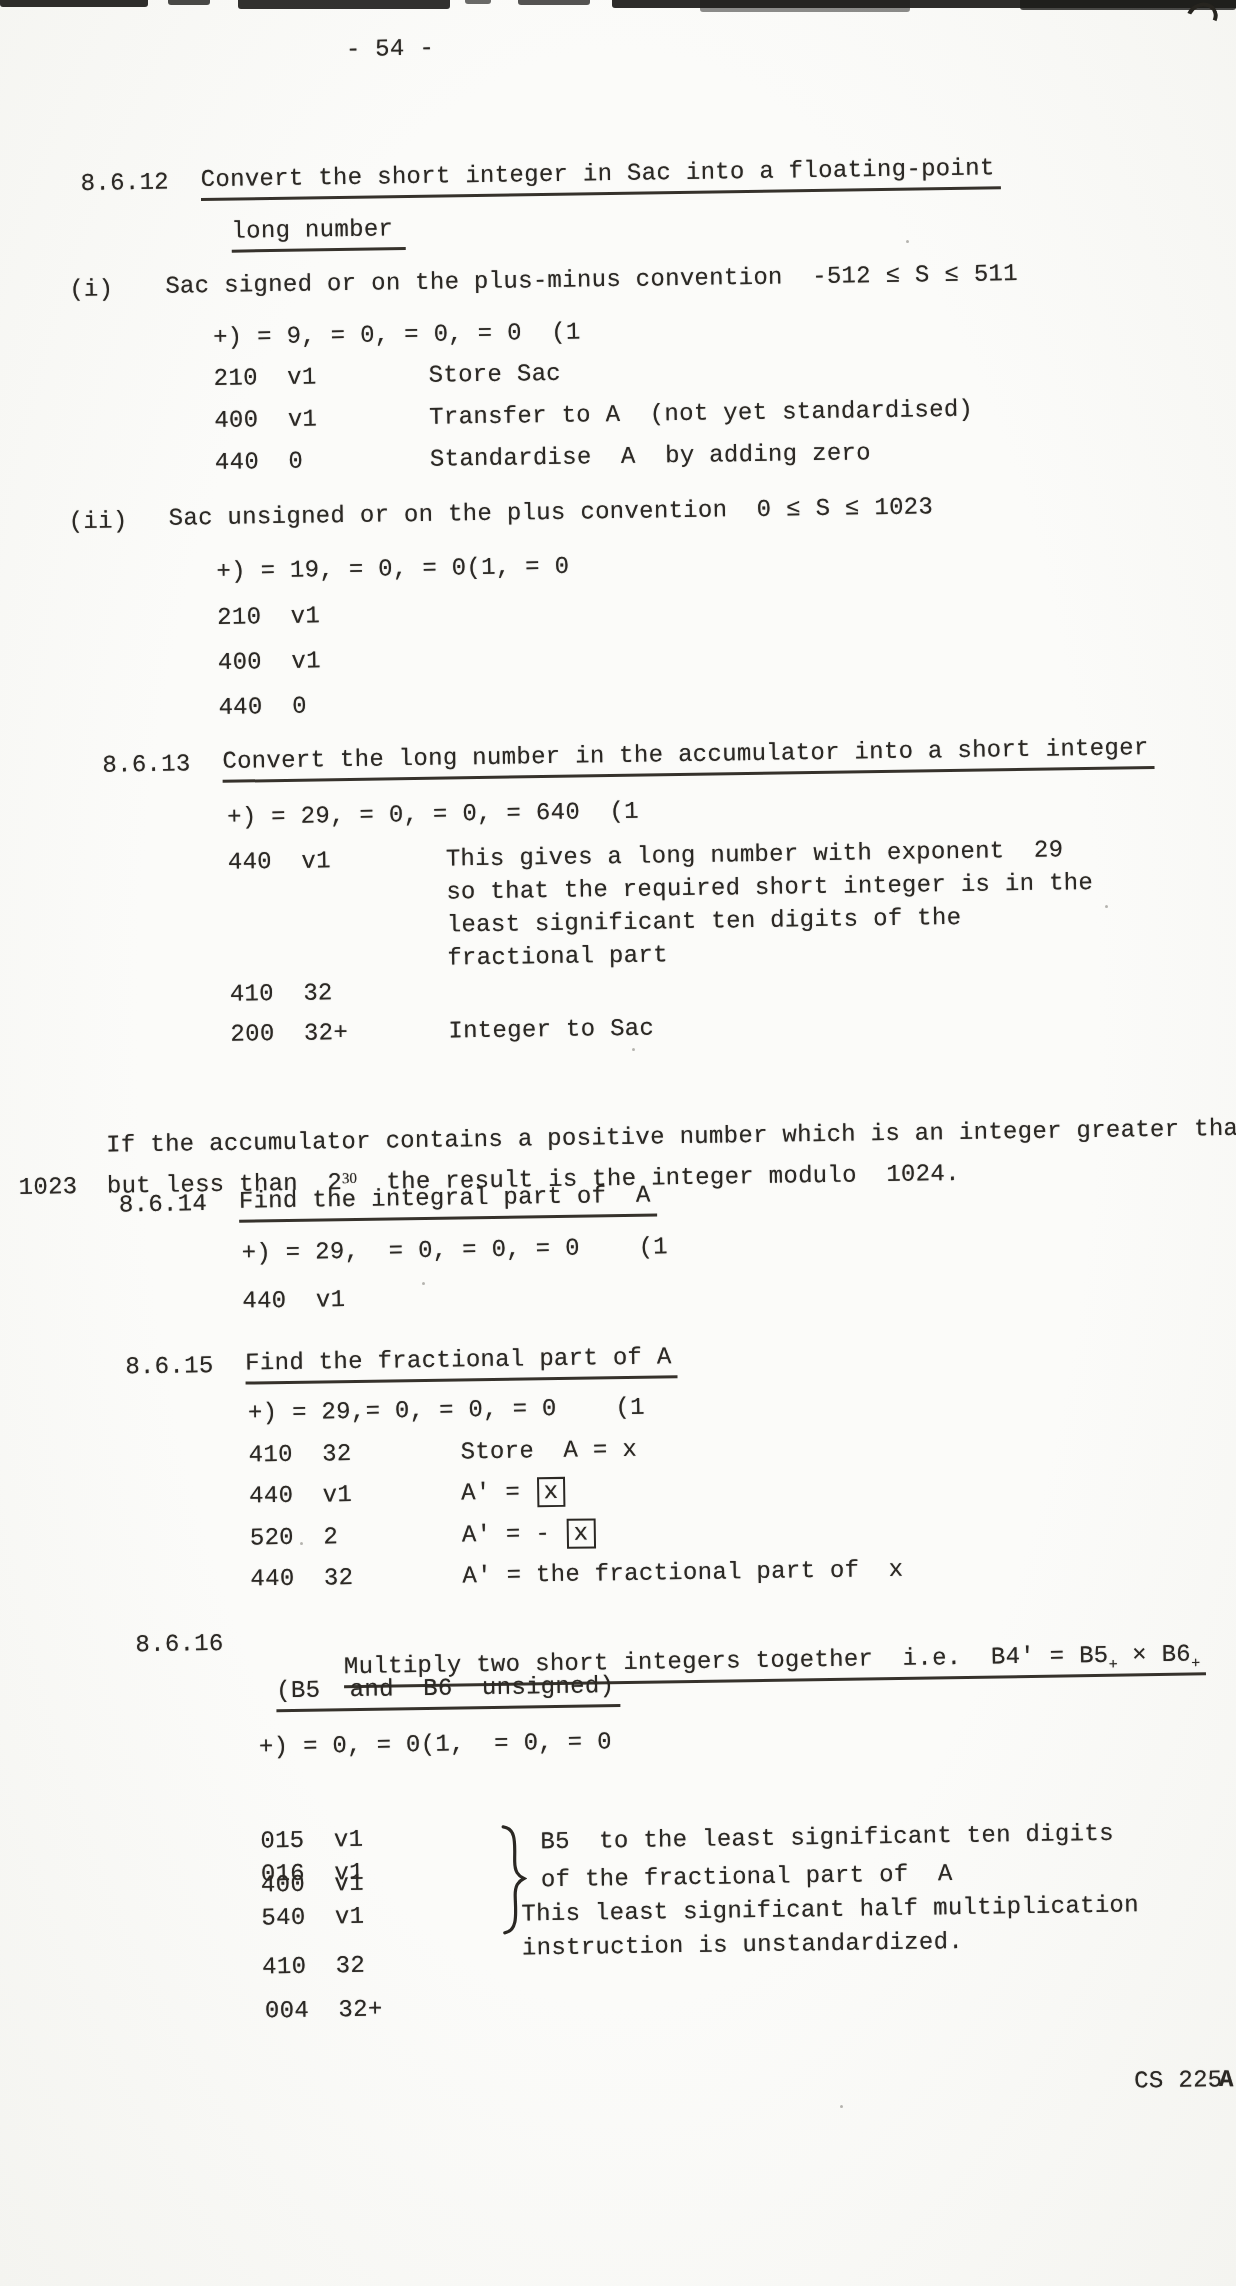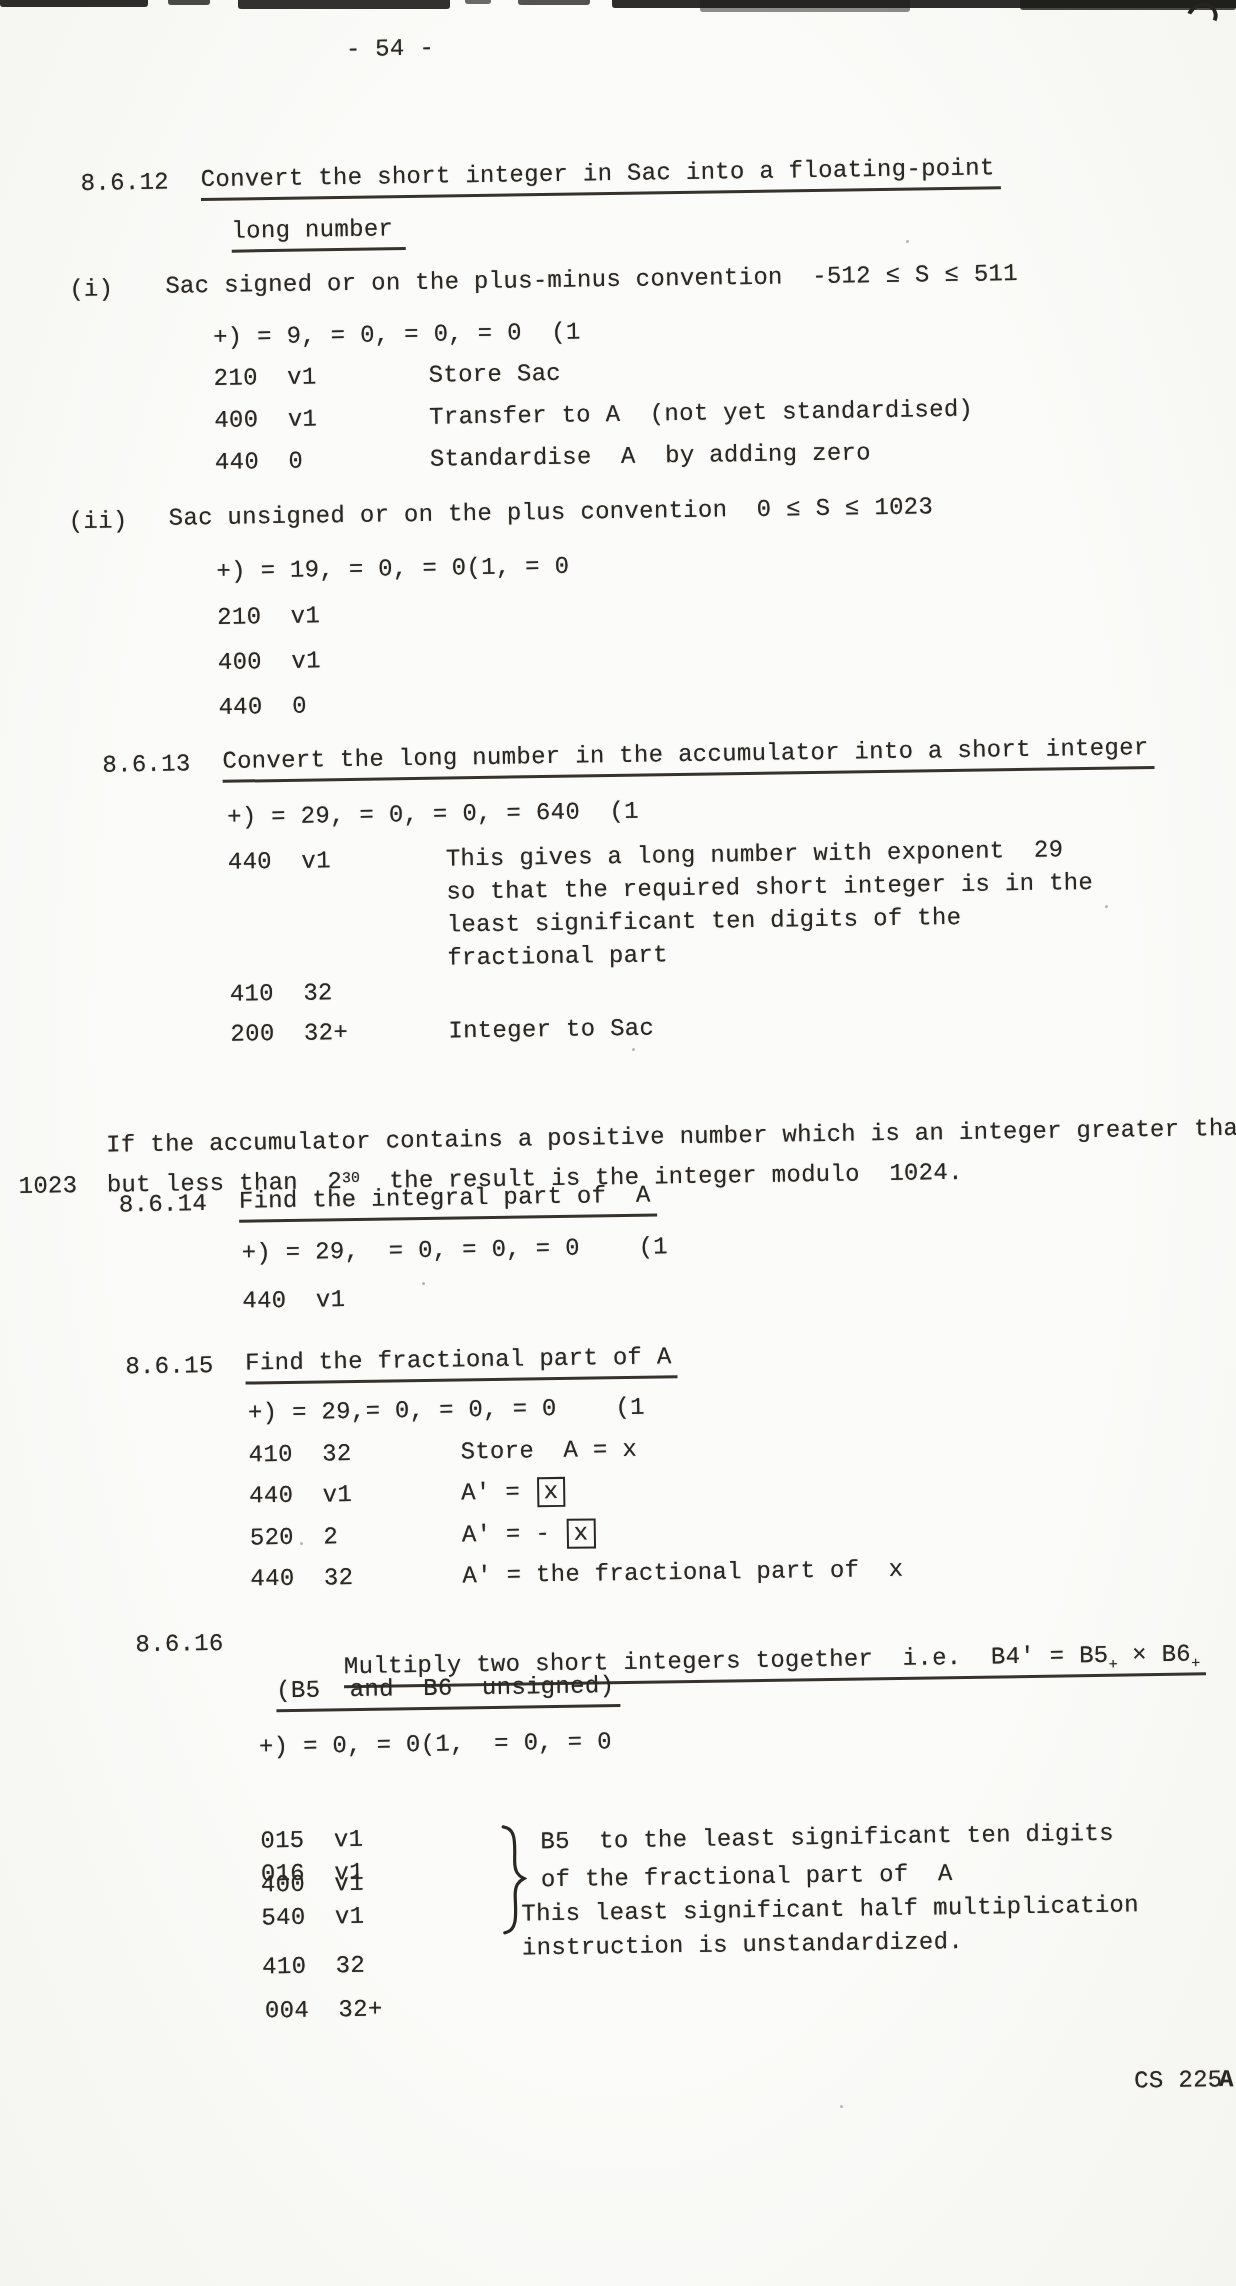--- a/index.html
+++ b/index.html
@@ -24,21 +24,21 @@
   .op{display:inline-block;width:215px;}
   .op218{display:inline-block;width:218px;}
   .op212{display:inline-block;width:212px;}
   .op230{display:inline-block;width:230px;}
   .op260{display:inline-block;width:260px;}
   .ul{border-bottom:3px solid #36322c;padding-bottom:5px;padding-right:6px;}
   .cblock{display:inline-block;line-height:33px;}
   .cblock34{display:inline-block;line-height:34px;}
   .para{line-height:37px;}
   .xbox{display:inline-block;border:2px solid #2b2824;padding:0 5px;margin:0 2px;line-height:26px;}
-  sup.s30{font-size:15px;vertical-align:6px;letter-spacing:0;}
+  sup.s30{font-size:15px;vertical-align:6px;letter-spacing:0;font-family:Liberation Serif, serif;}
   sub.splus{font-size:15px;vertical-align:-7px;letter-spacing:0;}
   .bop{height:44px;}
   .bcomment{display:inline-block;line-height:38px;margin-left:14px;}
   .brace-svg{margin:0 0 0 6px;}
   .footer-a{font-weight:bold;margin-left:-3px;display:inline-block;transform:rotate(2deg);}
   
   .edge-top{position:absolute;top:0;left:0;width:1236px;height:30px;}
   .edge-top i{position:absolute;top:0;background:#1c1b19;display:block;border-radius:0 0 3px 3px;}
   .curl{
     position:absolute;left:1186px;top:3px;width:24px;height:20px;

